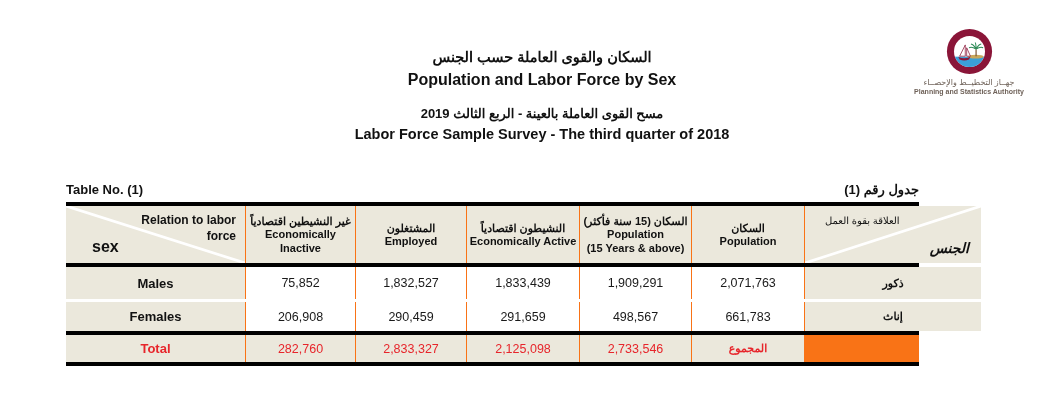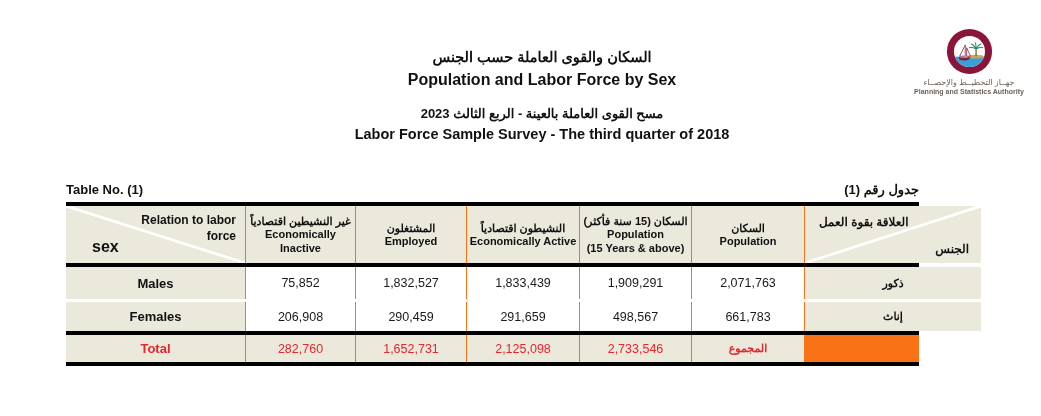--- a/index.html
+++ b/index.html
@@ -39,32 +39,32 @@
   .hdr-en{font-size:11px;font-weight:bold;line-height:1.2;}
   .num{font-size:12.5px;color:#1a1a1a;}
   .rowlbl-en{font-size:13px;font-weight:bold;}
   .rowlbl-ar{font-size:11px;font-weight:bold;direction:rtl;}
   .r-total .num,.r-total .rowlbl-en,.r-total .rowlbl-ar{color:#e7252b;}
   
   .diag-svg{position:absolute;left:0;top:0;width:100%;height:100%;}
   .cl-top{position:absolute;top:7px;right:9px;width:108px;text-align:right;
     font-size:12px;font-weight:bold;line-height:1.3;}
   .cl-bottom{position:absolute;bottom:7px;left:26px;font-size:16px;font-weight:bold;}
-  .cr-top{position:absolute;top:9px;left:14px;font-size:12px;font-weight:bold;direction:rtl;}
-  .cr-bottom{position:absolute;bottom:7px;right:12px;font-size:12px;font-weight:bold;direction:rtl;}
+  .cr-top{position:absolute;top:9px;left:20px;font-size:10px;font-weight:normal;direction:rtl;}
+  .cr-bottom{position:absolute;bottom:7px;right:12px;font-size:14px;font-weight:bold;direction:rtl;font-style:italic;}
 </style>
 </head>
 <body>
 
 <div class="page">
 
   <div class="doc-header">
     <div class="title-ar">السكان والقوى العاملة حسب الجنس</div>
     <div class="title-en">Population and Labor Force by Sex</div>
-    <div class="subtitle-ar">مسح القوى العاملة بالعينة - الربع الثالث 2023</div>
+    <div class="subtitle-ar">مسح القوى العاملة بالعينة - الربع الثالث 2019</div>
     <div class="subtitle-en">Labor Force Sample Survey - The third quarter of 2018</div>
   </div>
 
   <div class="logo">
     <svg width="47" height="47" viewBox="0 0 100 100">
       <circle cx="50" cy="50" r="48" fill="#8a1538"></circle>
       <circle cx="50" cy="50" r="33" fill="#ffffff"></circle>
       <defs>
         <clipPath id="ic">
             <circle cx="50" cy="50" r="33"></circle>
@@ -194,21 +194,21 @@
     <div class="hline"></div>
 
     <div class="trow r-total">
       <div class="cell">
           <span class="rowlbl-en">Total</span>
         </div>
       <div class="cell">
           <span class="num">282,760</span>
         </div>
       <div class="cell">
-          <span class="num">1,652,731</span>
+          <span class="num">2,833,327</span>
         </div>
       <div class="cell">
           <span class="num">2,125,098</span>
         </div>
       <div class="cell">
           <span class="num">2,733,546</span>
         </div>
       <div class="cell">
           <span class="rowlbl-ar">المجموع</span>
         </div>

